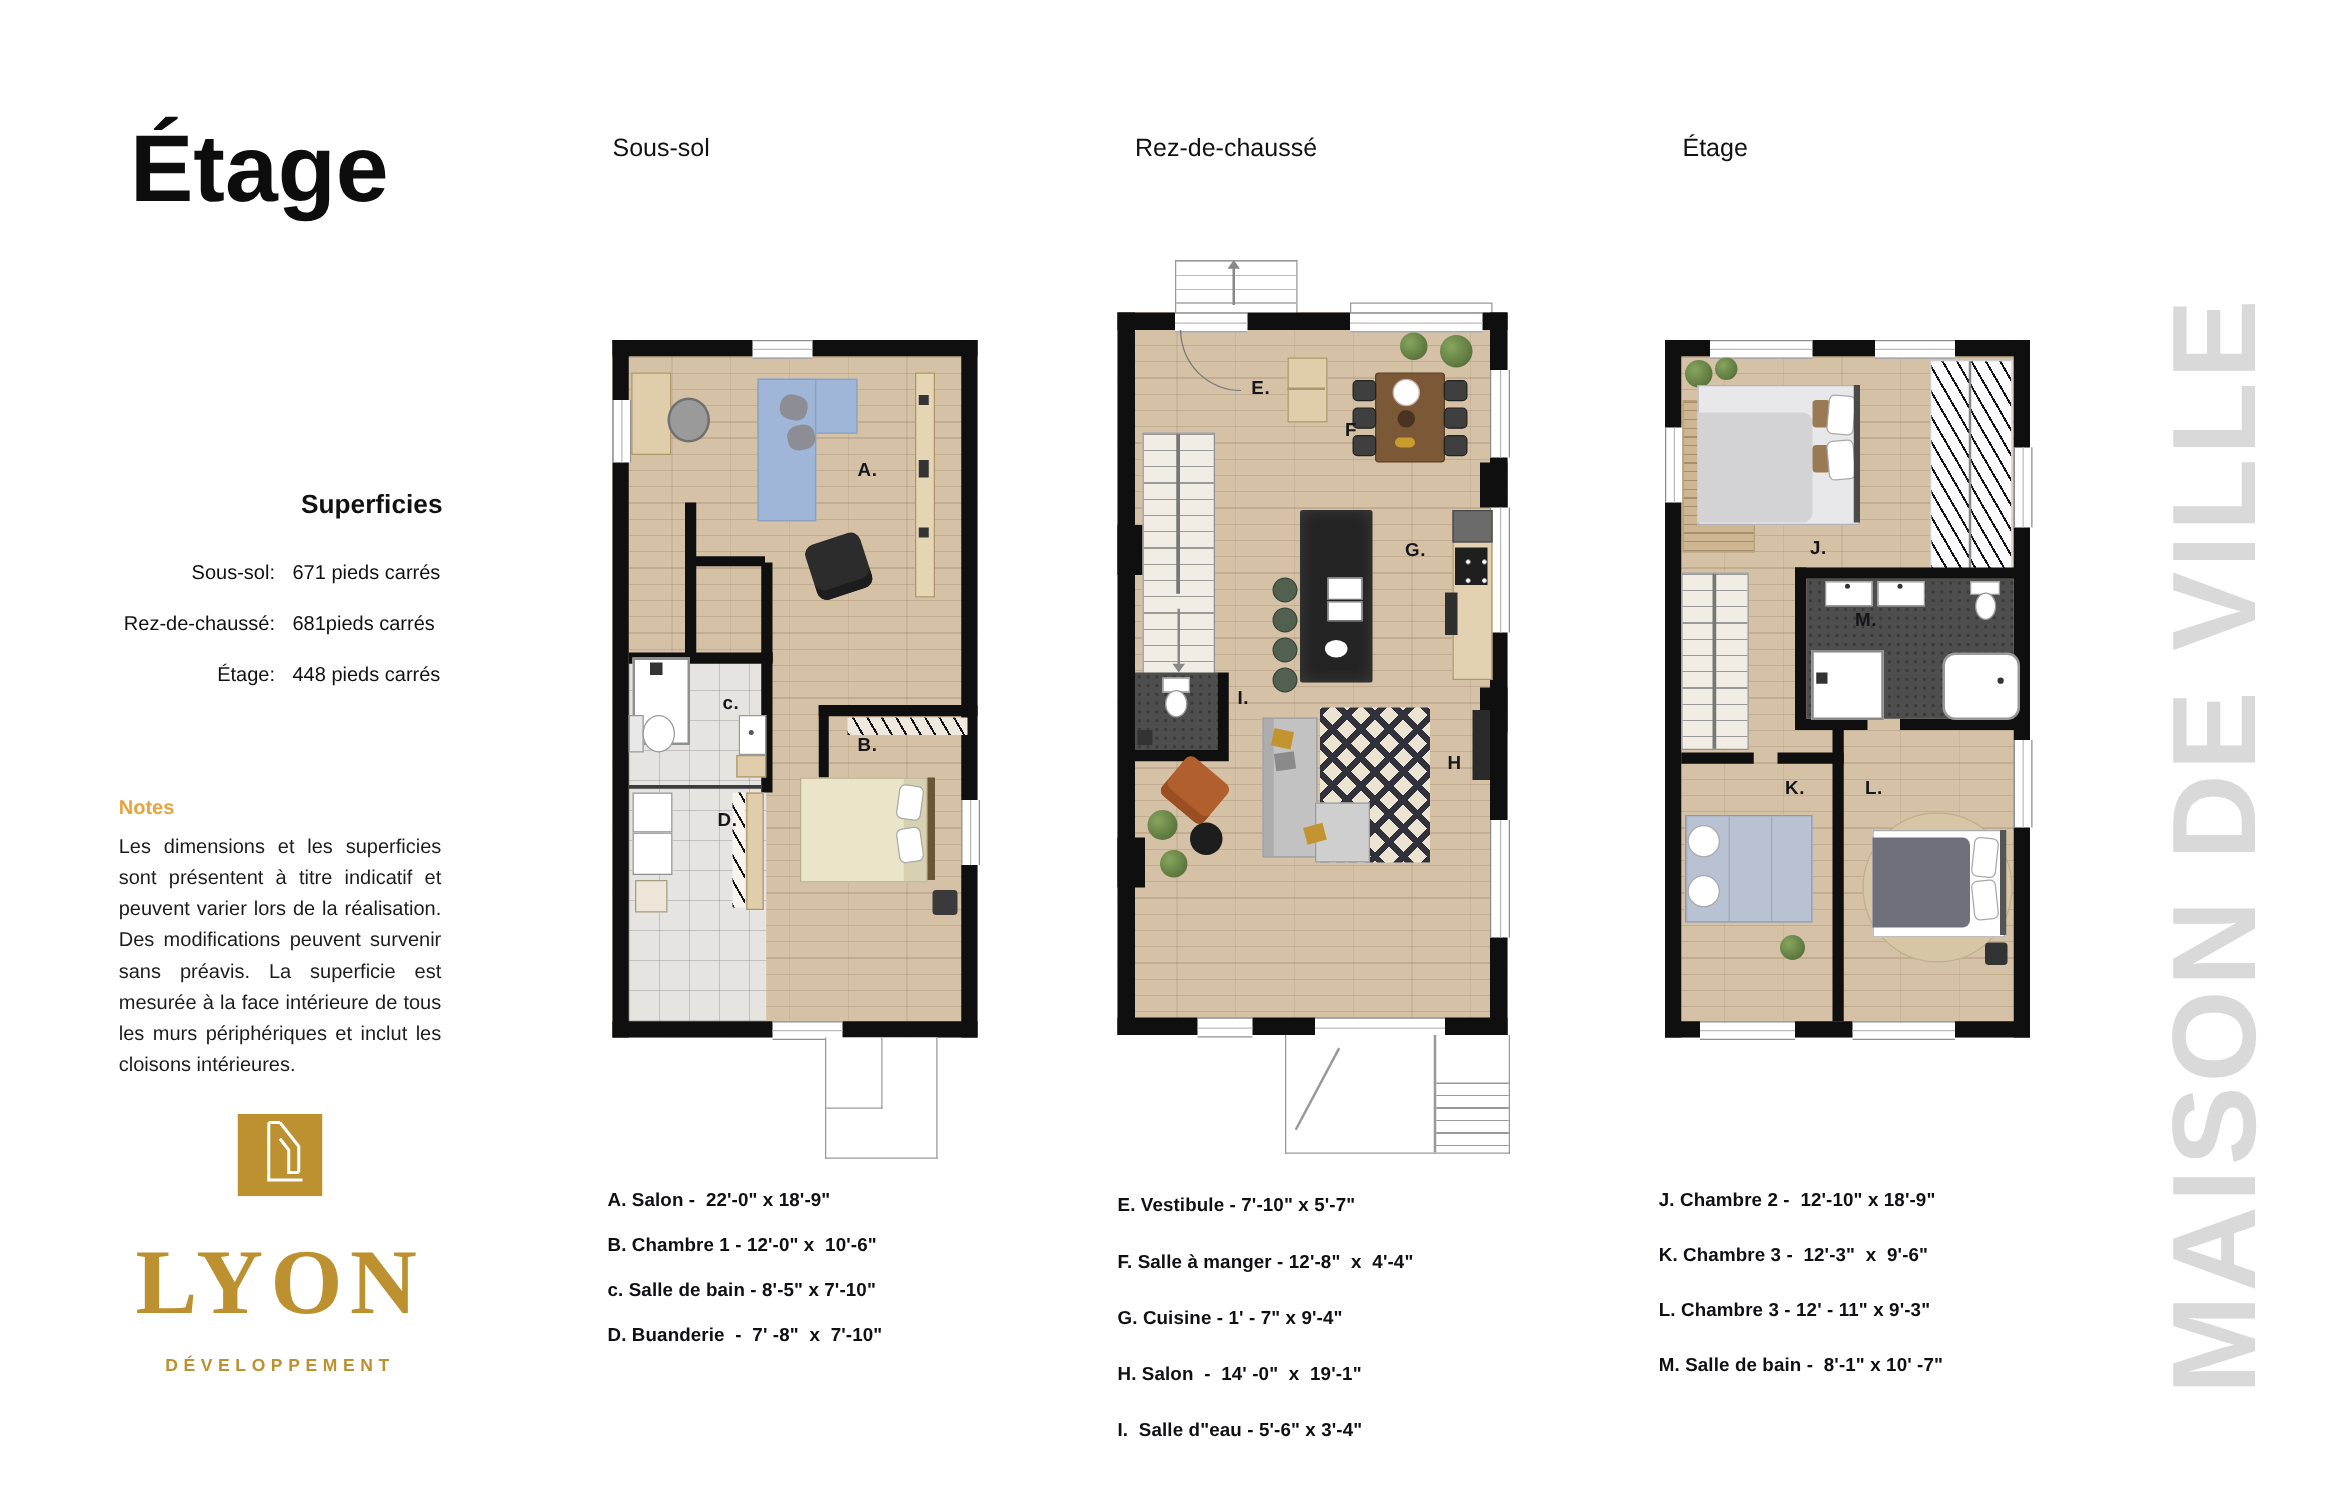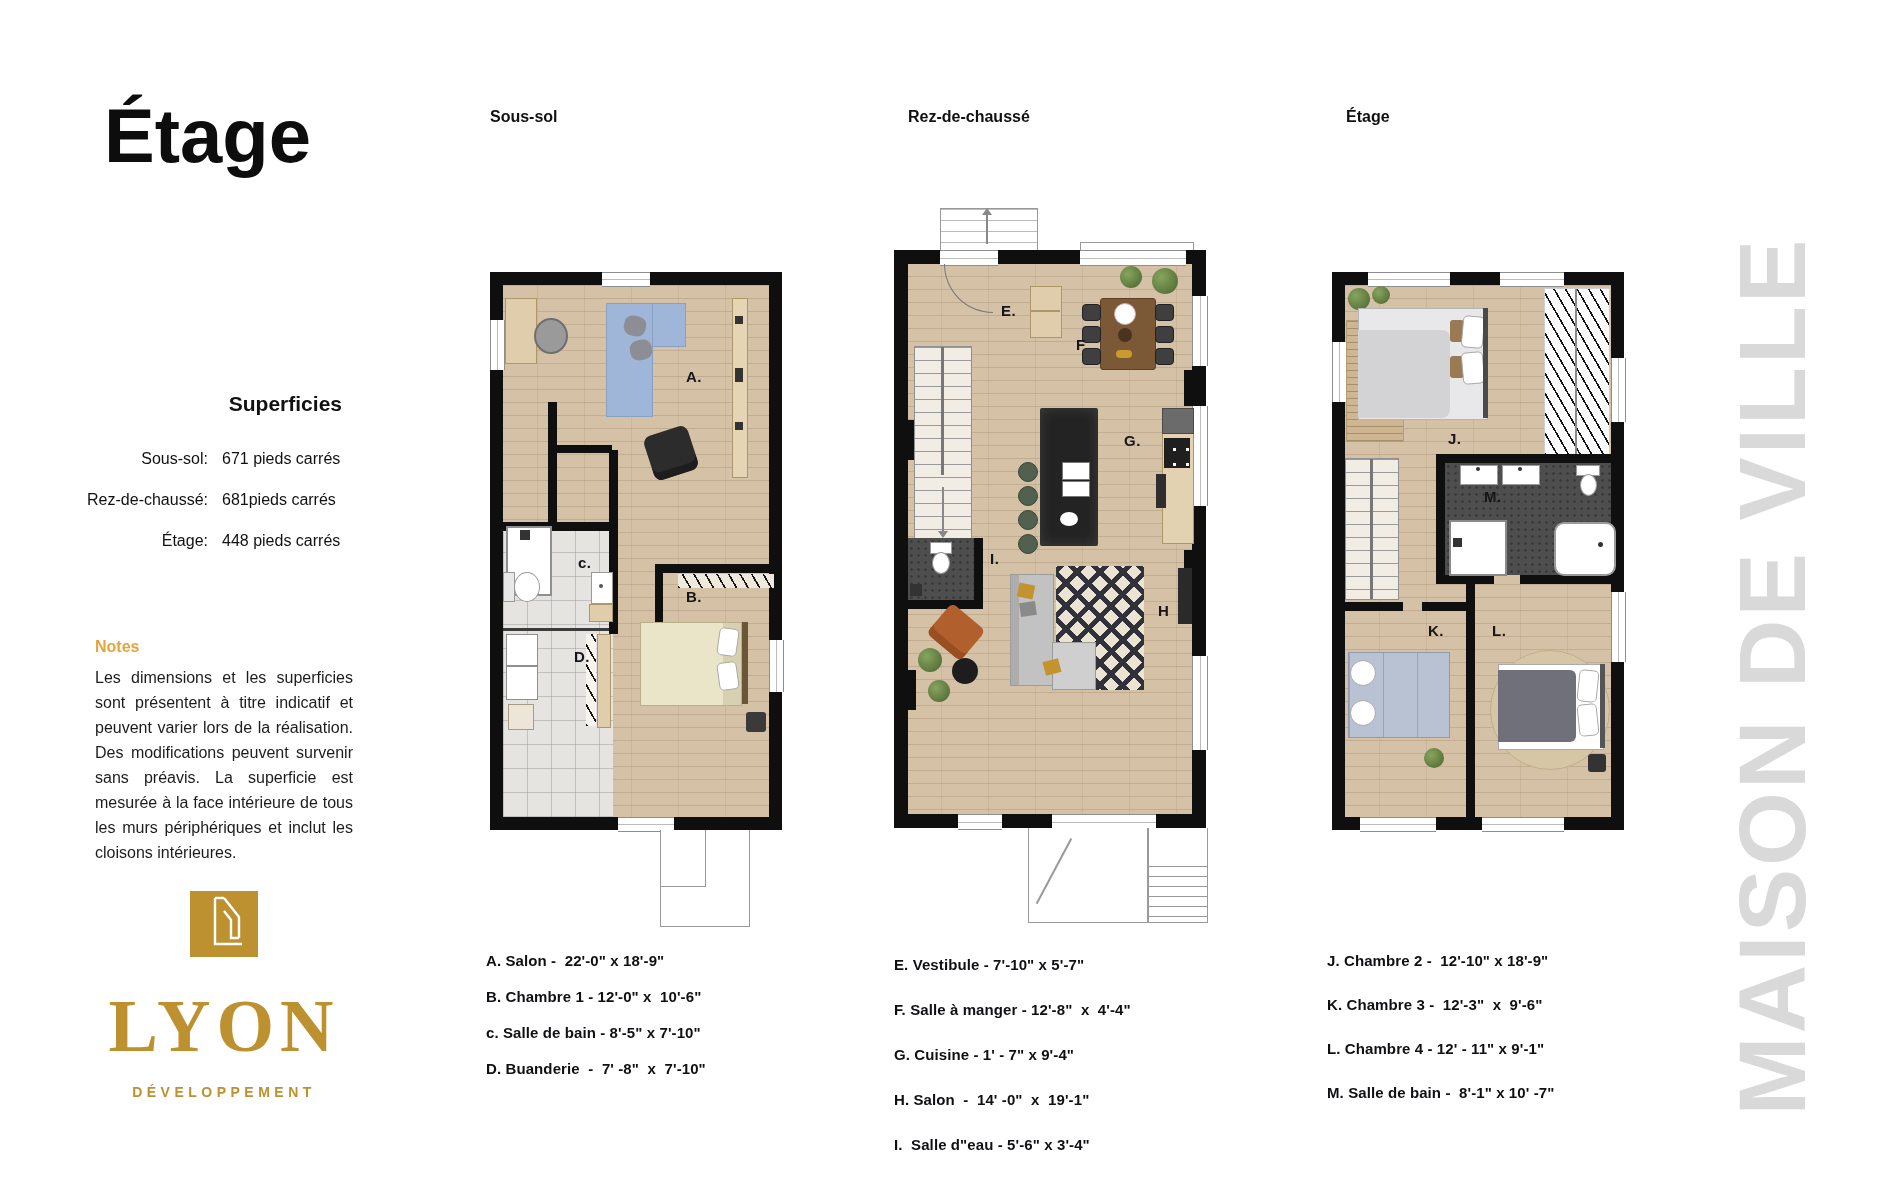--- a/index.html
+++ b/index.html
@@ -11,21 +11,21 @@
   .unit-number{font-size:112px;font-weight:800;color:#c8963e;letter-spacing:2px;}
   .sup-title{font-size:21px;font-weight:800;text-align:right;}
   .sup-grid{display:grid;grid-template-columns:150px 1fr;row-gap:23px;font-size:16px;}
   .sup-label{text-align:right;padding-right:14px;}
   .notes-title{font-size:16px;font-weight:700;color:#e8a33d;}
   .notes-body{font-size:16px;line-height:1.56;text-align:justify;color:#1c1c1c;}
   .brand-name{font-family:"Liberation Serif",serif;font-size:74px;font-weight:700;
               color:#bd9130;letter-spacing:6px;text-align:center;}
   .brand-sub{font-size:14px;font-weight:700;color:#bd9130;letter-spacing:4.5px;text-align:center;}
   
-  .plan-title{font-size:16px;font-weight:700;color:#111;}
+  .plan-title{font-size:20px;font-weight:400;color:#111;}
   .plan{position:absolute;background-color:#d5c1a6;
         background-image:repeating-linear-gradient(180deg,rgba(130,100,70,.22) 0 1px,transparent 1px 13px),
                          repeating-linear-gradient(90deg,rgba(130,100,70,.12) 0 1px,transparent 1px 47px);
         overflow:visible;}
   .wall{position:absolute;background:#0f0f0f;}
   .winh{position:absolute;background:#fff;border-top:1.5px solid #8e8e8e;border-bottom:1.5px solid #8e8e8e;
         background-image:linear-gradient(#bbb,#bbb);background-size:100% 1px;background-position:center;background-repeat:no-repeat;}
   .winv{position:absolute;background:#fff;border-left:1.5px solid #8e8e8e;border-right:1.5px solid #8e8e8e;
         background-image:linear-gradient(90deg,#bbb,#bbb);background-size:1px 100%;background-position:center;background-repeat:no-repeat;}
   .tileL{position:absolute;background-color:#e6e4e1;
@@ -55,21 +55,21 @@
   .chair{position:absolute;width:17px;height:15px;background:#3f3f3f;border:1px solid #222;border-radius:4px;}
   .stool{position:absolute;width:18px;height:18px;border-radius:50%;background:#51604f;border:1px solid #39463a;}
 </style>
 </head>
 <body>
 
 <div id="page">
 
   <div class="a unit-title" style="left:104px;top:92px;">Étage</div>
 
-  <div class="a" style="left:72px;top:392px;width:270px;">
+  <div class="a" style="left:84px;top:392px;width:270px;">
     <div class="sup-title">Superficies</div>
     <div class="sup-grid" style="margin-top:34px;">
       <div class="sup-label">Sous-sol:</div>
       <div class="sup-value">671 pieds carrés</div>
       <div class="sup-label">Rez-de-chaussé:</div>
       <div class="sup-value">681pieds carrés</div>
       <div class="sup-label">Étage:</div>
       <div class="sup-value">448 pieds carrés</div>
     </div>
   </div>
@@ -333,17 +333,17 @@
   <div class="a lg2" style="left:894px;top:956px;width:340px;">
     <div class="legend-item">E. Vestibule - 7'-10" x 5'-7"</div>
     <div class="legend-item">F. Salle à manger - 12'-8"  x  4'-4"</div>
     <div class="legend-item">G. Cuisine - 1' - 7" x 9'-4"</div>
     <div class="legend-item">H. Salon  -  14' -0"  x  19'-1"</div>
     <div class="legend-item">I.  Salle d"eau - 5'-6" x 3'-4"</div>
   </div>
   <div class="a lg3" style="left:1327px;top:952px;width:330px;">
     <div class="legend-item">J. Chambre 2 -  12'-10" x 18'-9"</div>
     <div class="legend-item">K. Chambre 3 -  12'-3"  x  9'-6"</div>
-    <div class="legend-item">L. Chambre 4 - 12' - 11" x 9'-1"</div>
+    <div class="legend-item">L. Chambre 3 - 12' - 11" x 9'-3"</div>
     <div class="legend-item">M. Salle de bain -  8'-1" x 10' -7"</div>
   </div>
 
 </div>
 
 </body></html>

